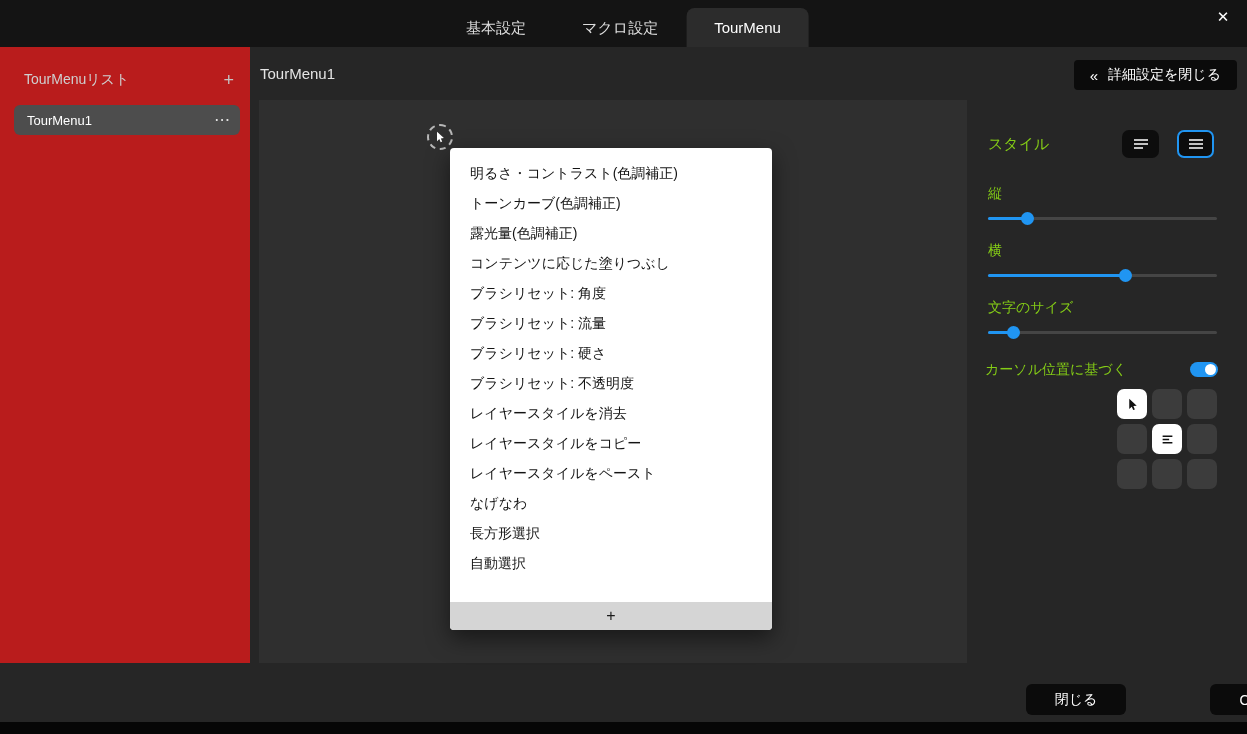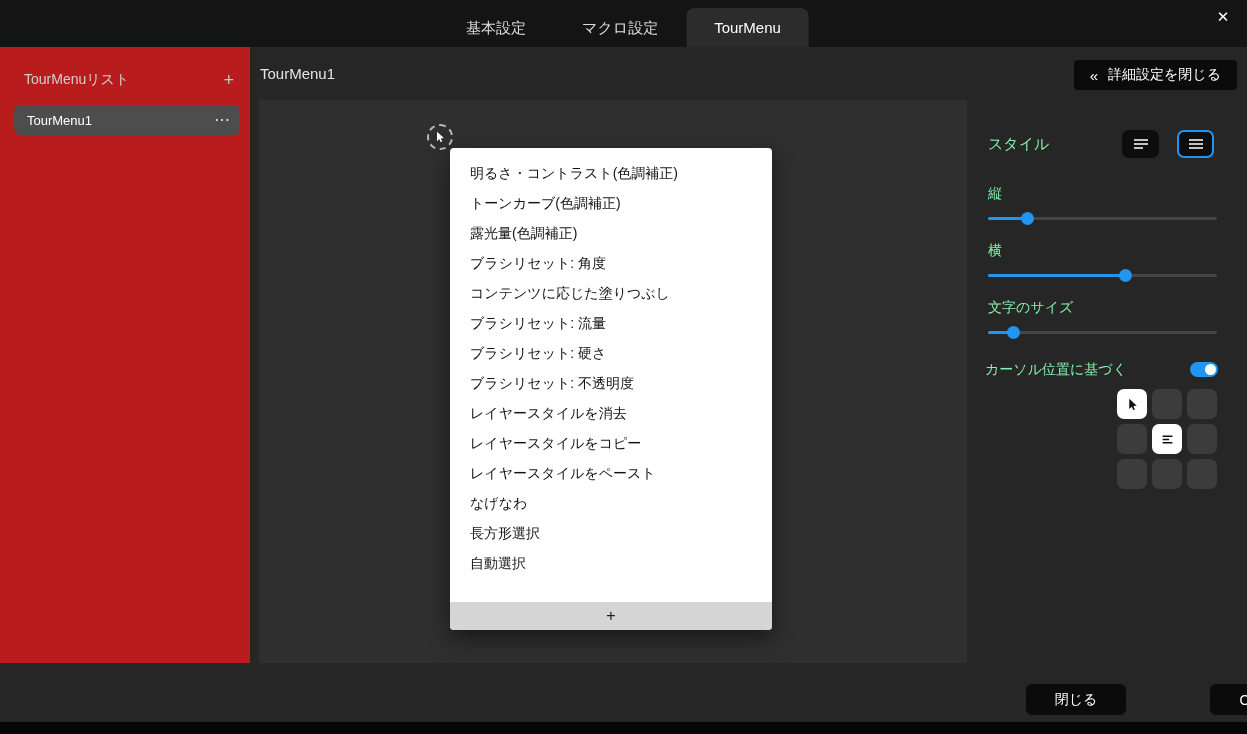--- a/index.html
+++ b/index.html
@@ -28,21 +28,21 @@
   .collapse-btn{position:absolute;top:60px;right:10px;height:30px;background:#0b0b0b;border-radius:4px;display:flex;align-items:center;gap:10px;padding:0 16px;font-size:14px;color:#fff;}
   .collapse-chevron{font-size:15px;color:#fff;}
   .canvas{position:absolute;left:259px;top:100px;width:708px;height:563px;background:#2f2f2f;}
   .cursor-badge{position:absolute;left:427px;top:124px;width:22px;height:22px;border:2px dashed #b8b8b8;border-radius:50%;display:flex;align-items:center;justify-content:center;}
   
   .menu{position:absolute;left:450px;top:148px;width:322px;background:#fff;border-radius:4px;box-shadow:0 8px 22px rgba(0,0,0,.5);}
   .menu-list{padding:10px 0 24px;}
   .menu-item{height:30px;line-height:30px;padding-left:20px;font-size:14px;color:#141414;white-space:nowrap;}
   .menu-footer{height:28px;background:#d5d5d5;border-radius:0 0 4px 4px;display:flex;align-items:center;justify-content:center;font-size:16px;color:#1a1a1a;}
   
-  .panel-label{position:absolute;font-size:14px;color:#86efac;white-space:nowrap;}
+  .panel-label{position:absolute;font-size:14px;color:#84cc16;white-space:nowrap;}
   #style-label{left:988px;top:135px;font-size:15px;}
   #v-label{left:988px;top:185px;}
   #h-label{left:988px;top:242px;}
   #fs-label{left:988px;top:299px;}
   #cursor-toggle-label{left:985px;top:361px;}
   .style-btn{position:absolute;top:130px;width:37px;height:28px;background:#0d0d0d;border:2px solid transparent;border-radius:7px;display:flex;align-items:center;justify-content:center;box-sizing:border-box;color:#fff;}
   #style-btn-0{left:1122px;}
   #style-btn-1{left:1177px;}
   .style-btn.selected{border-color:var(--accent);}
   .slider{position:absolute;left:988px;width:229px;height:15px;}
@@ -101,22 +101,22 @@
     <svg viewBox="0 0 16 16" width="12" height="12">
         <path d="M4 1 L4 13.6 L7.1 10.7 L8.9 14.9 L10.9 14 L9.1 9.9 L13.2 9.4 Z" fill="#ffffff"></path>
       </svg>
   </div>
 
   <div class="menu">
     <div class="menu-list">
       <div class="menu-item">明るさ・コントラスト(色調補正)</div>
       <div class="menu-item">トーンカーブ(色調補正)</div>
       <div class="menu-item">露光量(色調補正)</div>
+      <div class="menu-item">コンテンツに応じた塗りつぶし</div>
       <div class="menu-item">ブラシリセット: 角度</div>
-      <div class="menu-item">コンテンツに応じた塗りつぶし</div>
       <div class="menu-item">ブラシリセット: 流量</div>
       <div class="menu-item">ブラシリセット: 硬さ</div>
       <div class="menu-item">ブラシリセット: 不透明度</div>
       <div class="menu-item">レイヤースタイルを消去</div>
       <div class="menu-item">レイヤースタイルをコピー</div>
       <div class="menu-item">レイヤースタイルをペースト</div>
       <div class="menu-item">なげなわ</div>
       <div class="menu-item">長方形選択</div>
       <div class="menu-item">自動選択</div>
     </div>

